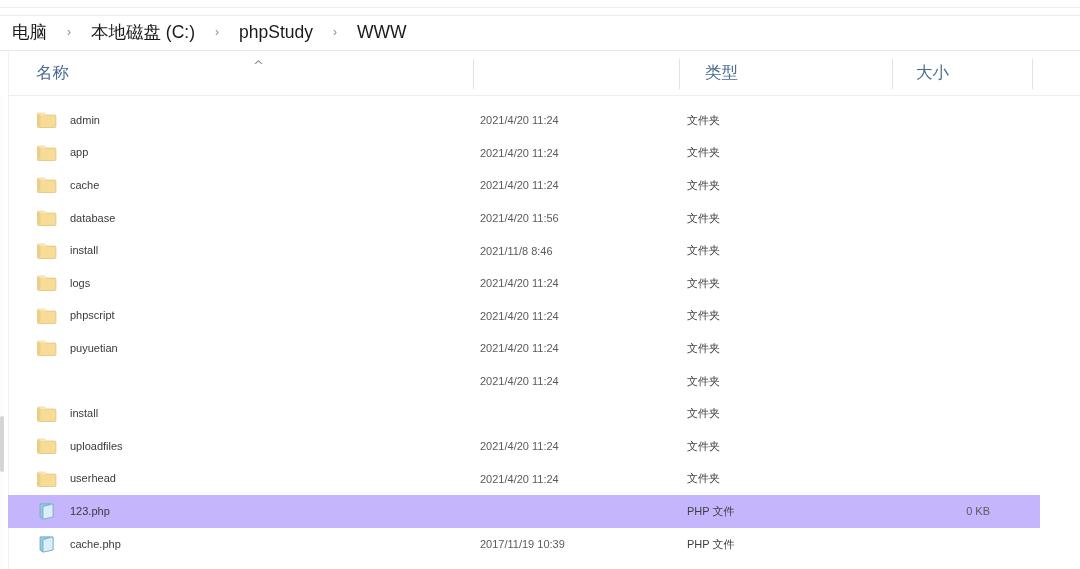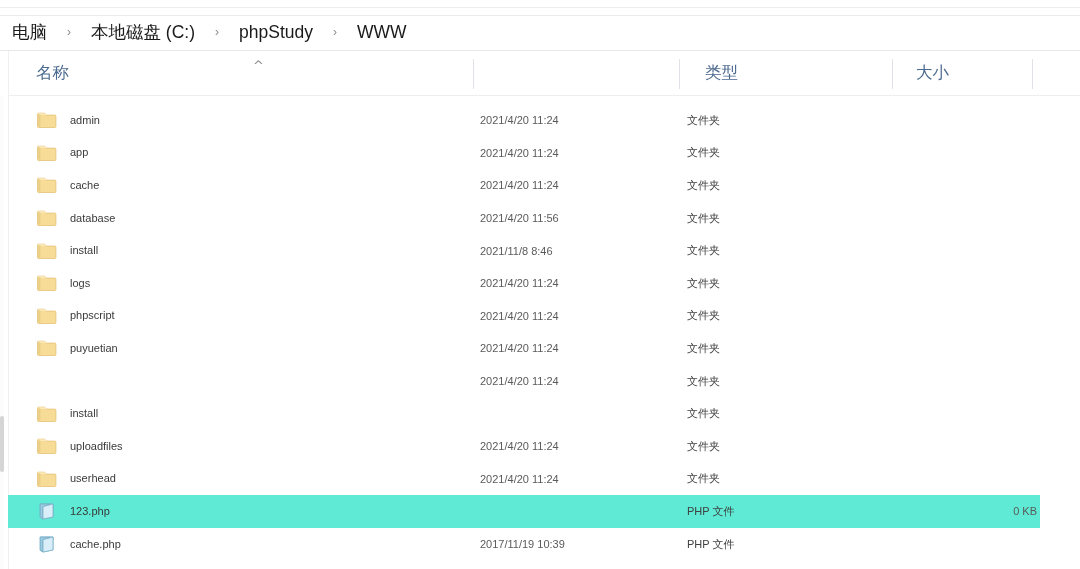--- a/index.html
+++ b/index.html
@@ -122,37 +122,37 @@
     overflow: hidden;
   }
   .row {
     position: relative;
     height: 32.6px;
     display: flex;
     align-items: center;
     width: 1032px;
   }
   .row.selected {
-    background: #5eead4;
+    background: #c4b5fd;
   }
   .cell {
     position: absolute;
     display: flex;
     align-items: center;
     height: 32.6px;
     font-size: 11px;
     color: #3a3a3a;
     white-space: nowrap;
     overflow: hidden;
   }
   .cell.name { left: 0px;   width: 465px; }
   .cell.date { left: 472px; width: 200px; color: #5a5a5a; }
   .cell.type { left: 679px; width: 205px; color: #3f3f3f; }
   .cell.size {
-    left: 888px; width: 148px;
+    left: 841px; width: 148px;
     justify-content: flex-end;
     padding-right: 7px;
     color: #5a5a5a;
   }
 
   .icon-wrap {
     width: 22px; height: 22px;
     margin-left: 28px;
     margin-right: 12px;
     flex: 0 0 auto;

